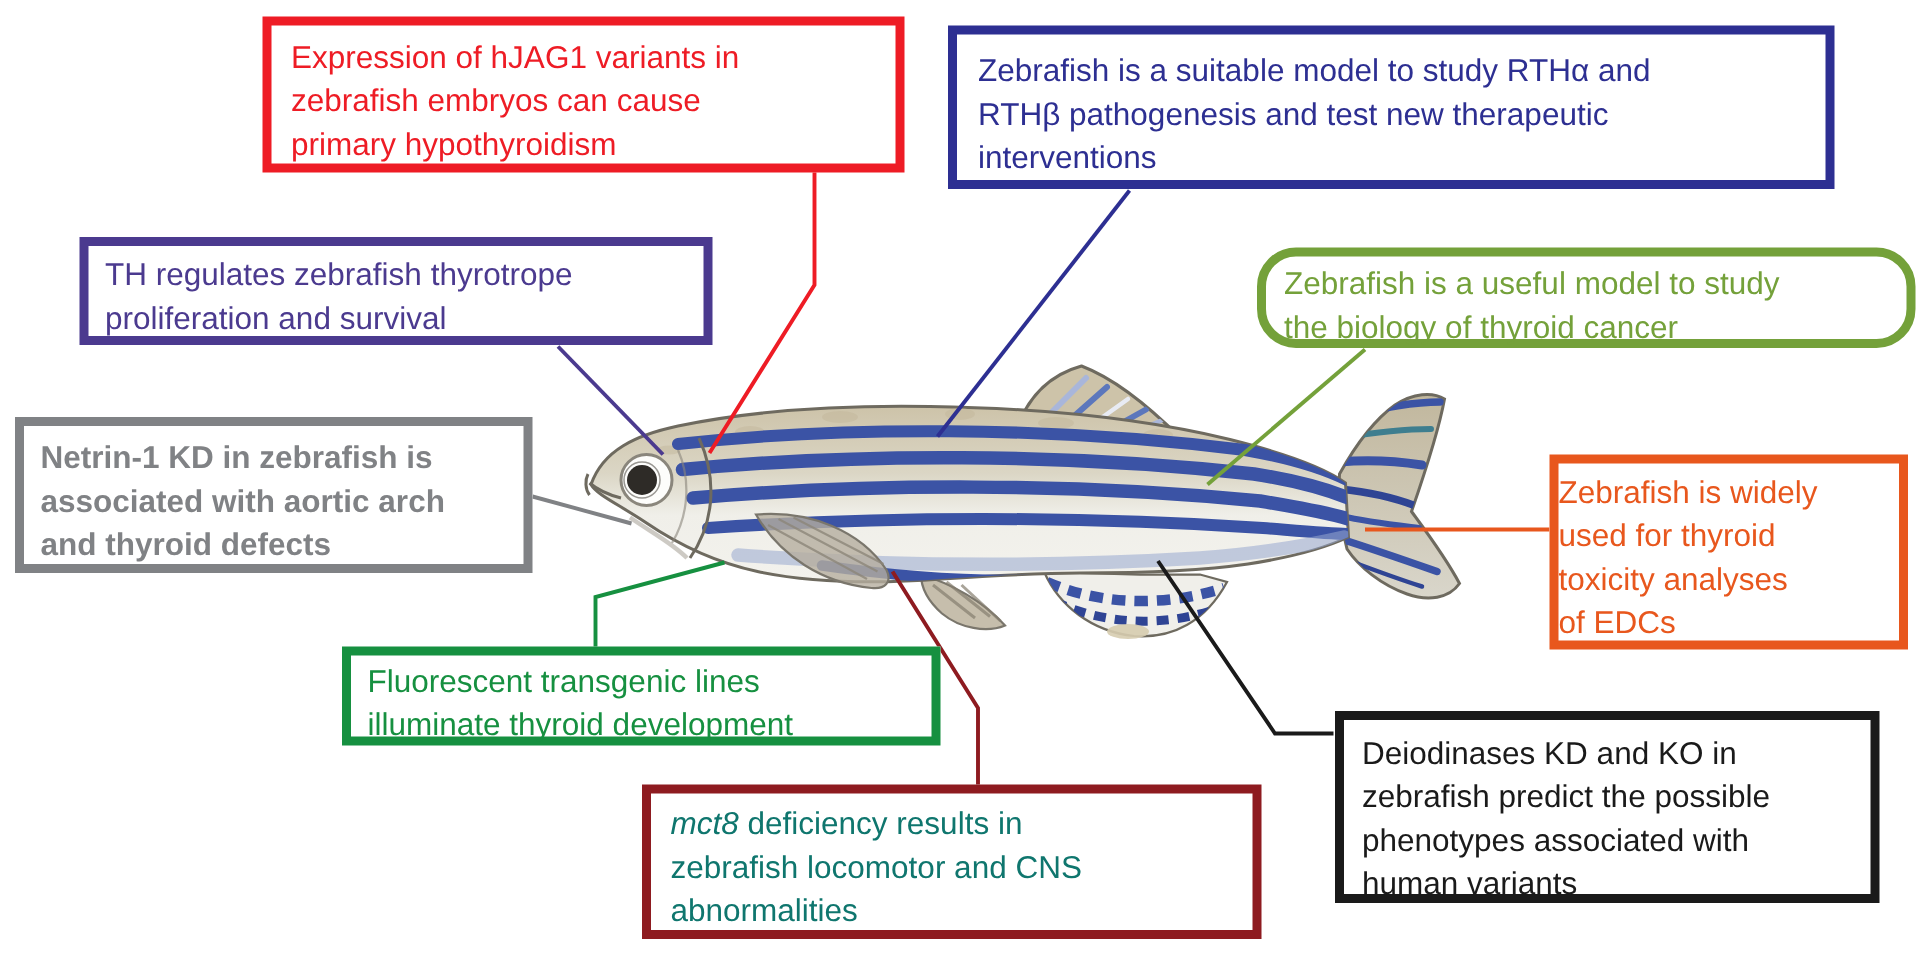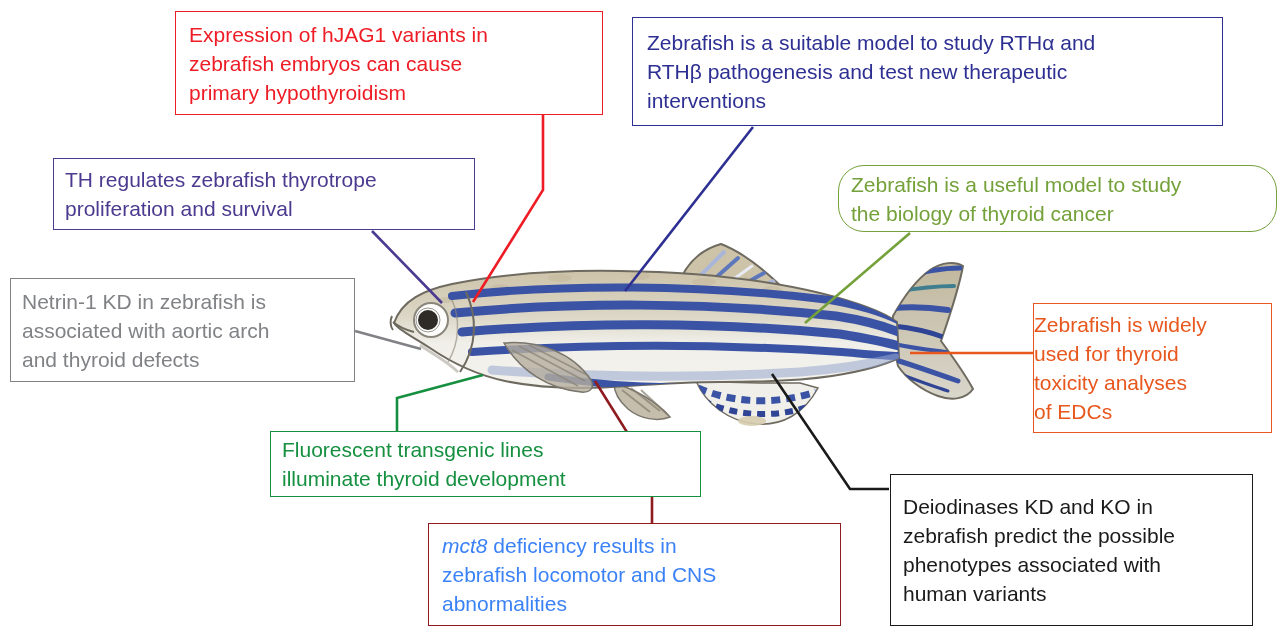--- a/index.html
+++ b/index.html
@@ -2,22 +2,22 @@
 <html style="--fish-body-top: #cdc3a9; --fish-belly: #f0efe9; --fish-outline: #6e6a5f; --fish-stripe-blue: #3b53a5; --fish-stripe-dark: #2f4494; --fish-stripe-teal: #3e7e8f; --fish-stripe-pale: #98a8cf; --fish-fin-gray: #b5ae9f; --fish-eye-pupil: #2e2b27; --fish-eye-ring: #8a867c;"><head>
 <meta charset="utf-8">
 <style>
   html,body{margin:0;padding:0;background:#fff;}
   .stage{
     position:relative;width:1284px;height:640px;background:#ffffff;
     font-family:"Liberation Sans", sans-serif;overflow:hidden;
   }
   .fig-svg{position:absolute;left:0;top:0;width:1284px;height:640px;}
   .callout{
-    position:absolute;border:1px solid #14b8a6;background:#ffffff;
-    display:flex;align-items:center;box-sizing:border-box;
+    position:absolute;border:6px solid #14b8a6;background:#ffffff;
+    display:flex;box-sizing:border-box;
   }
   .callout-text{
     font-size:21px;line-height:29px;white-space:pre-line;letter-spacing:0;
   }
   .callout-text i{font-style:italic;}
   .leader{fill:none;stroke-width:2.6px;}
   
   .f-outline{stroke:var(--fish-outline);}
   .st-blue{stroke:var(--fish-stripe-blue);}
   .st-dark{stroke:var(--fish-stripe-dark);}
@@ -182,44 +182,44 @@
     <span class="callout-text">Zebrafish is a suitable model to study RTHα and
 RTHβ pathogenesis and test new therapeutic
 interventions</span>
   </div>
 
   <div class="callout" style="left: 838px; top: 165px; width: 439px; height: 67px; padding: 4px 12px; border-color: rgb(116, 161, 58); color: rgb(116, 161, 58); border-radius: 26px;">
     <span class="callout-text">Zebrafish is a useful model to study
 the biology of thyroid cancer</span>
   </div>
 
-  <div class="callout" style="left: 10px; top: 278px; width: 345px; height: 104px; padding: 7px 11px; border-color: rgb(128, 130, 133); color: rgb(128, 130, 133);">
+  <div class="callout" style="left: 10px; top: 278px; width: 345px; height: 104px; padding: 7px 11px; border-color: rgb(128, 130, 133); color: rgb(128, 130, 133); font-weight: bold;">
     <span class="callout-text">Netrin-1 KD in zebrafish is
 associated with aortic arch
 and thyroid defects</span>
   </div>
 
   <div class="callout" style="left: 1033px; top: 303px; width: 239px; height: 130px; padding: 5px 0; border-color: rgb(232, 87, 29); color: rgb(232, 87, 29);">
     <span class="callout-text">Zebrafish is widely
 used for thyroid
 toxicity analyses
 of EDCs</span>
   </div>
 
-  <div class="callout" style="left: 228px; top: 431px; width: 431px; height: 66px; padding: 3px 11px; border-color: rgb(22, 144, 64); color: rgb(22, 144, 64); margin-left: 42px;">
+  <div class="callout" style="left: 228px; top: 431px; width: 399px; height: 66px; padding: 3px 11px; border-color: rgb(22, 144, 64); color: rgb(22, 144, 64);">
     <span class="callout-text">Fluorescent transgenic lines
 illuminate thyroid development</span>
   </div>
 
-  <div class="callout" style="left: 428px; top: 523px; width: 413px; height: 103px; padding: 6px 13px; border-color: rgb(142, 27, 32); color: #3b82f6;">
+  <div class="callout" style="left: 428px; top: 523px; width: 413px; height: 103px; padding: 6px 13px; border-color: rgb(142, 27, 32); color: #0f766e;">
     <span class="callout-text"><i>mct8</i><span> deficiency results in
 zebrafish locomotor and CNS
 abnormalities</span></span>
   </div>
 
-  <div class="callout" style="left: 890px; top: 474px; width: 363px; height: 152px; padding: 8px 12px; border-color: rgb(26, 26, 26); color: rgb(26, 26, 26);">
+  <div class="callout" style="left: 890px; top: 474px; width: 363px; height: 128px; padding: 8px 12px; border-color: rgb(26, 26, 26); color: rgb(26, 26, 26);">
     <span class="callout-text">Deiodinases KD and KO in
 zebrafish predict the possible
 phenotypes associated with
 human variants</span>
   </div>
 
 </div>
 
 </body></html>

